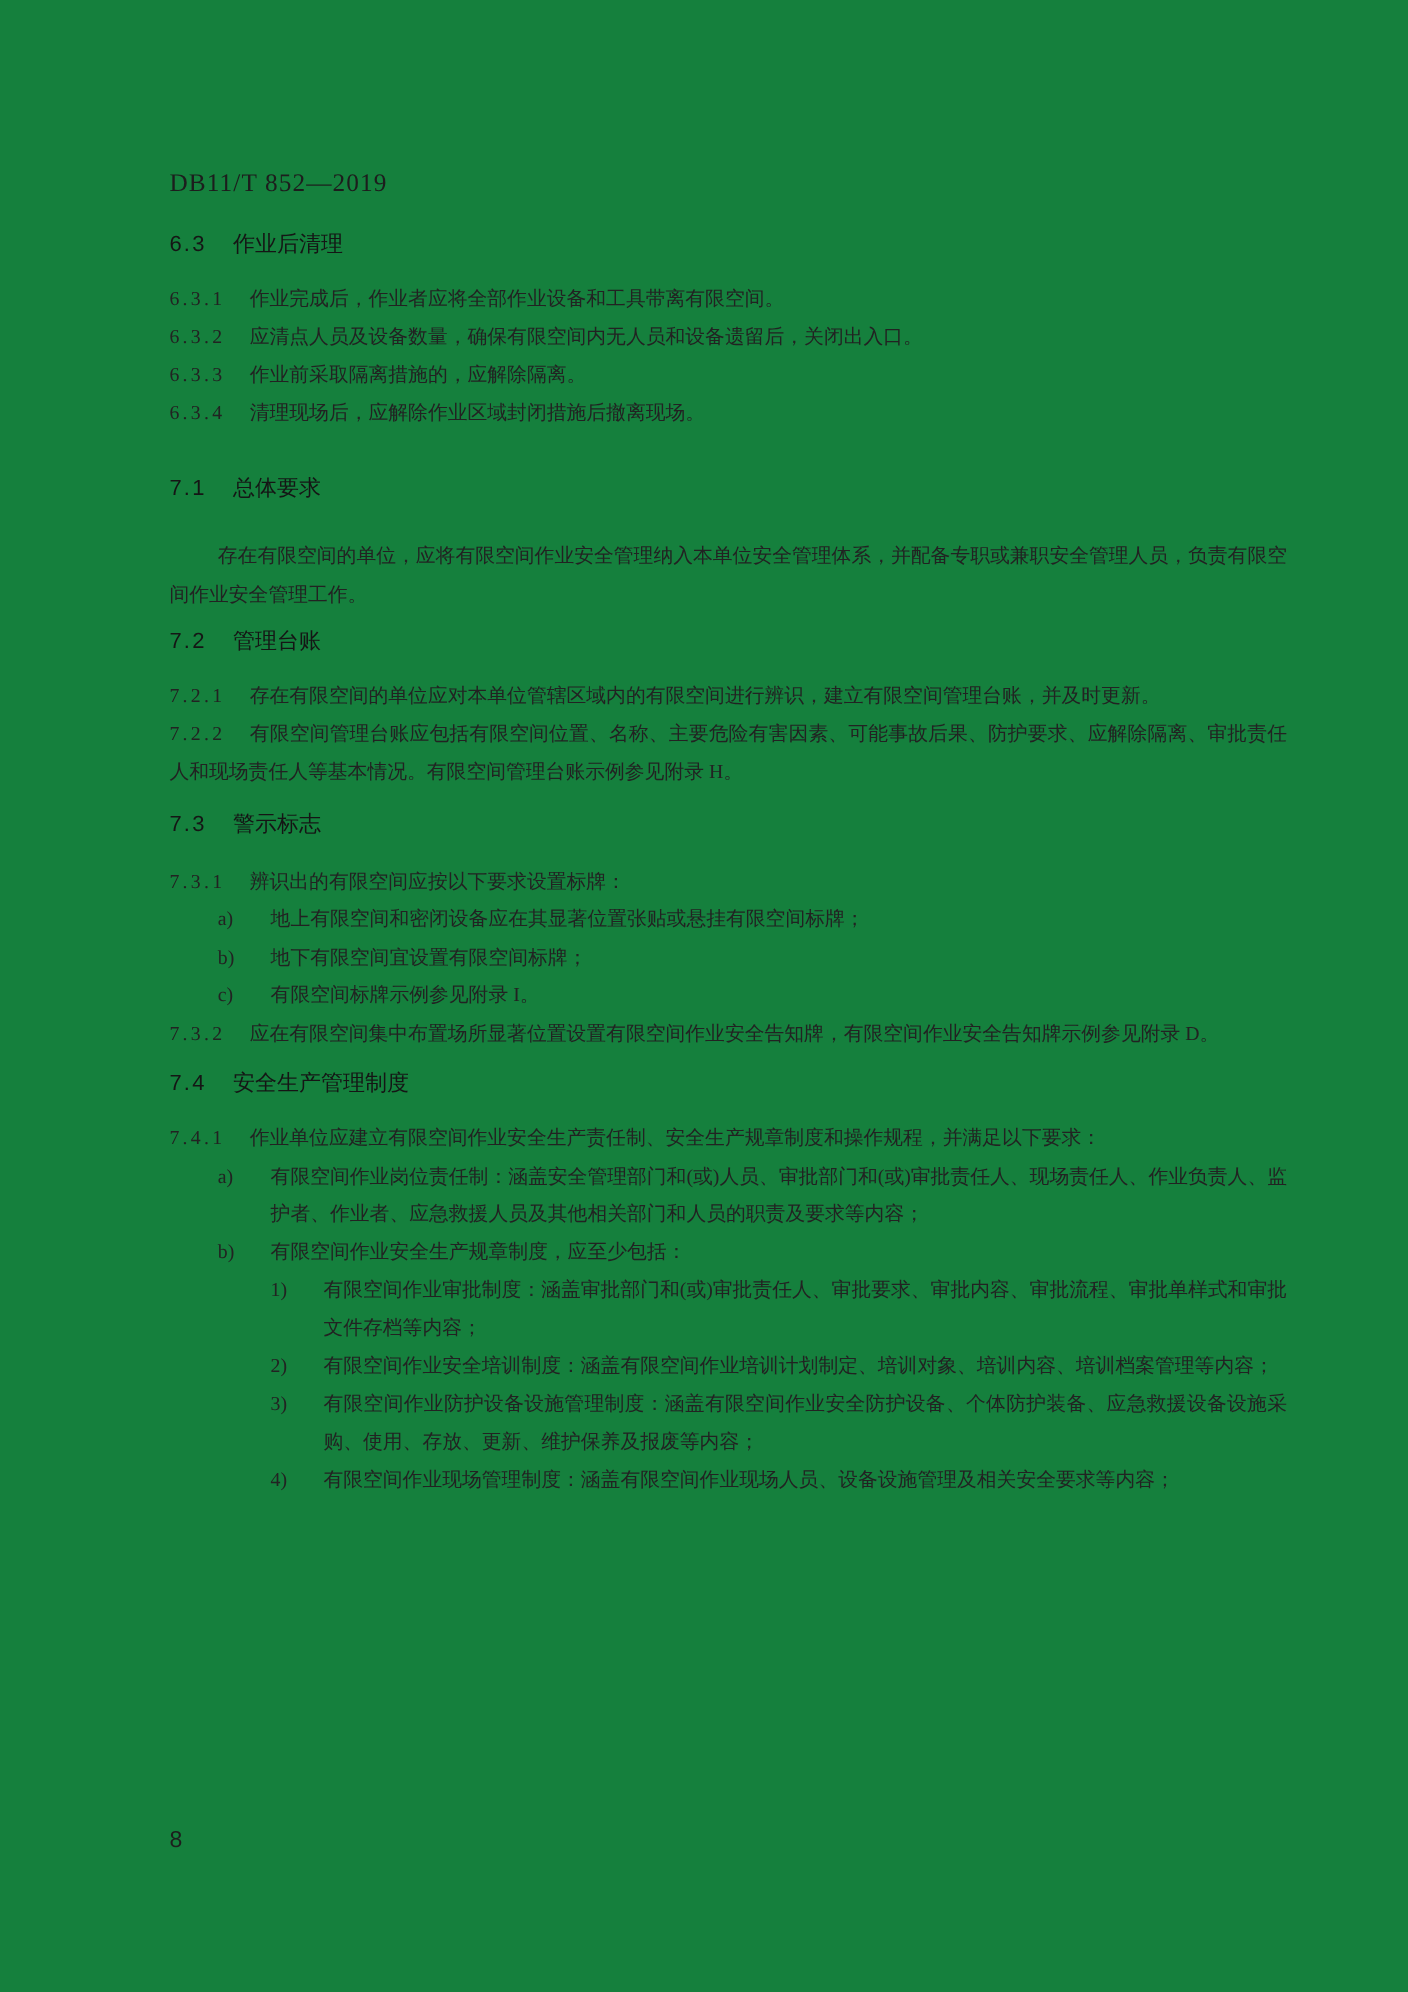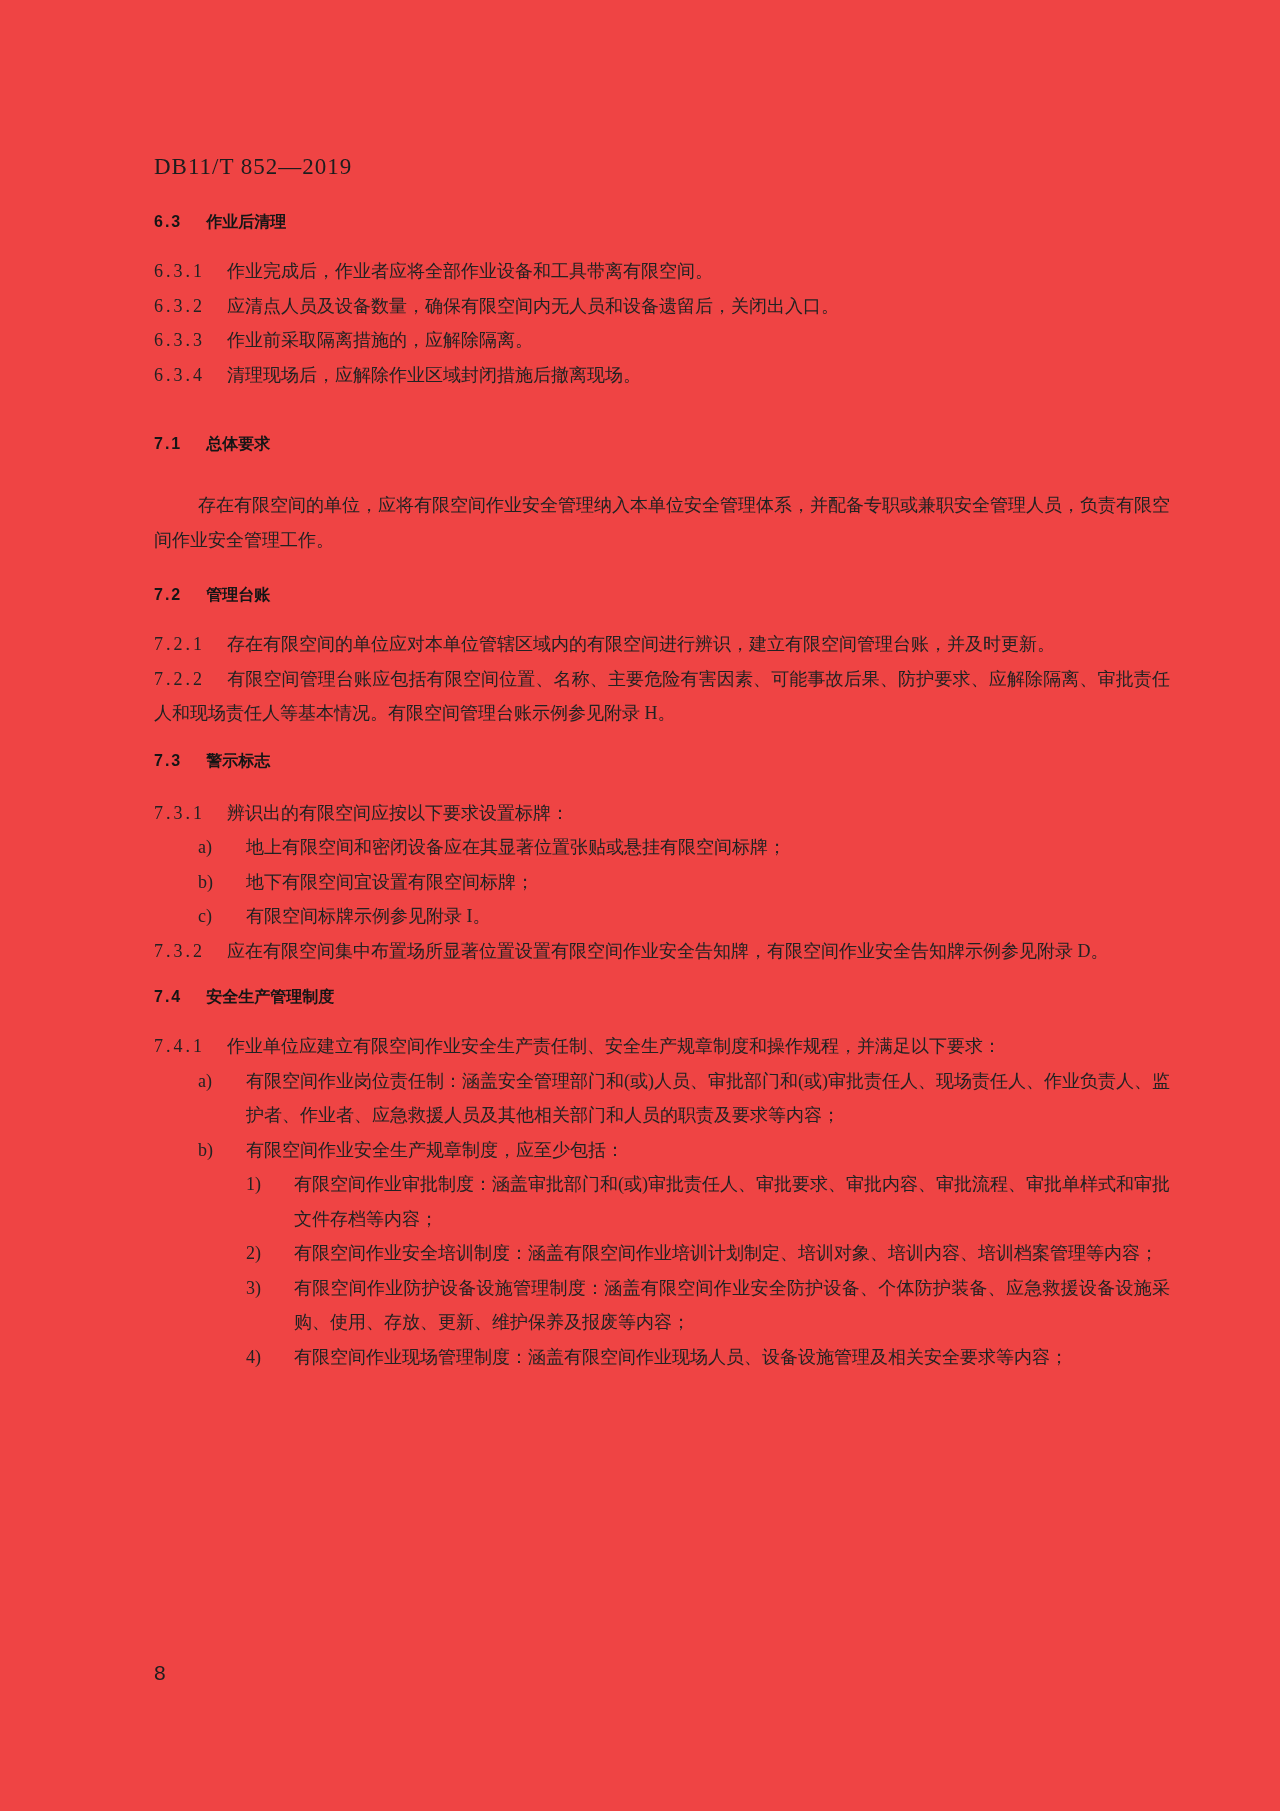--- a/index.html
+++ b/index.html
@@ -15,48 +15,48 @@
     color: #222222;
     overflow: hidden;
   }
   .page {
     position: absolute;
     top: 0; left: 0;
     width: 1280px;
     height: 1811px;
     box-sizing: border-box;
     padding: 150px 110px 0 154px;
-    background: #ef4444;
+    background: #15803d;
   }
   
   .doc-header {
     font-size: 23px;
     line-height: 34px;
     letter-spacing: 1px;
     color: #1d1d1d;
     white-space: nowrap;
   }
   
   .h {
     font-family: "Liberation Sans", sans-serif;
-    font-weight: bold;
-    font-size: 16px;
+    font-weight: normal;
+    font-size: 20px;
     line-height: 36px;
     color: #151515;
     white-space: nowrap;
   }
   .h .hnum {
     letter-spacing: 2px;
     margin-right: 24px;
   }
   .h.chapter   { margin: 37px 0 0 0; }
   .h.sub       { margin: 0; }
   .h.mt-first  { margin-top: 20px; }
   .h.mt-71     { margin-top: 34px; }
-  .h.mt-72     { margin-top: 20px; }
+  .h.mt-72     { margin-top: 8px; }
   .h.mt-73     { margin-top: 12px; }
   .h.mt-74     { margin-top: 11px; }
   
   .clause, .para, .item {
     margin: 0;
     font-size: 18px;
     line-height: 34.5px;
     text-align: justify;
     color: #222222;
   }

